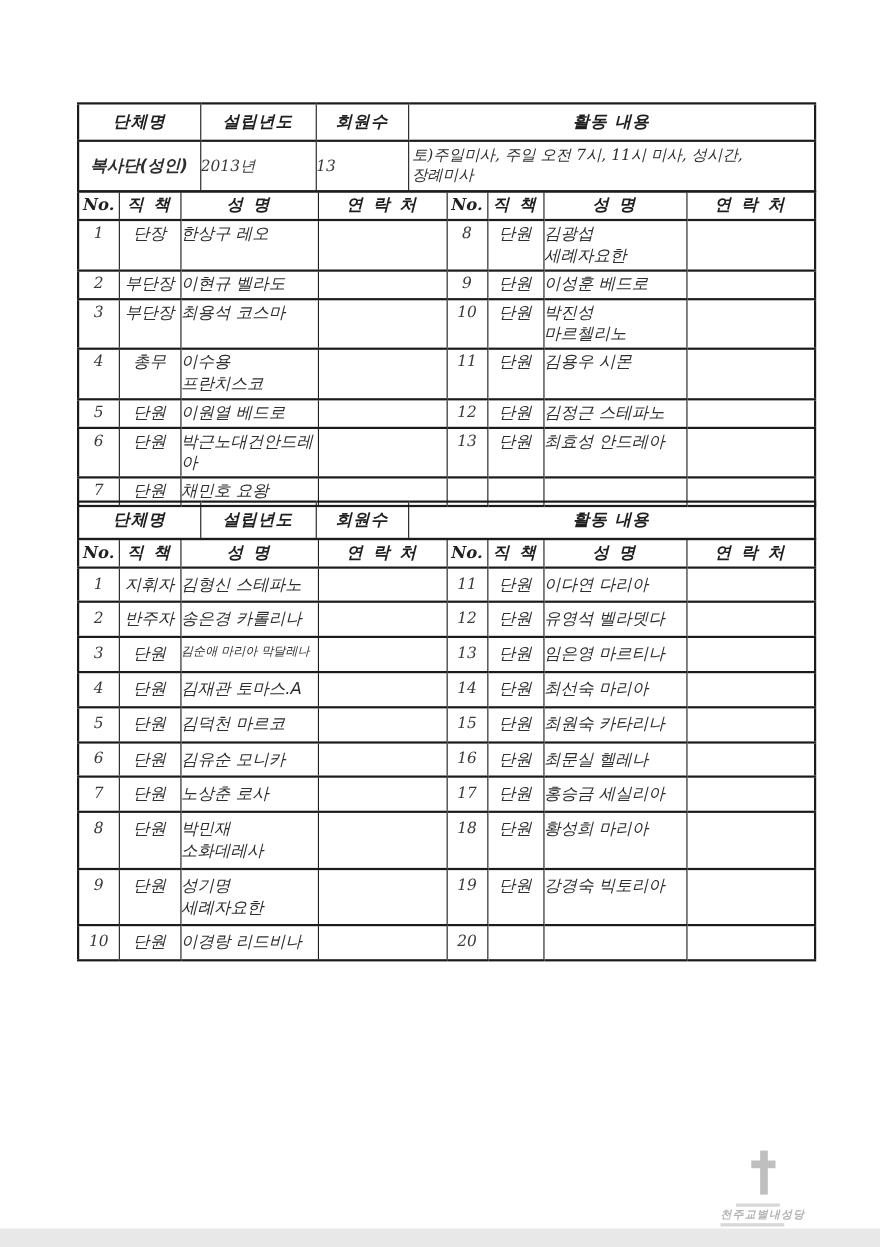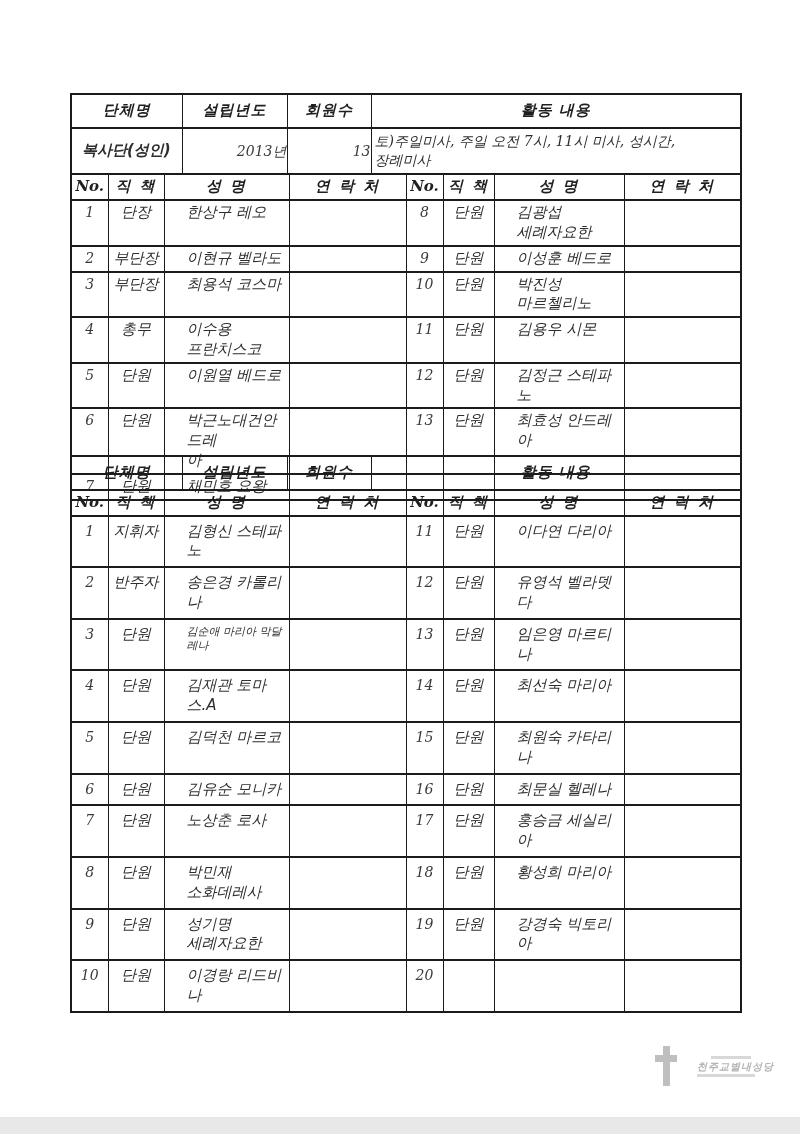--- a/index.html
+++ b/index.html
@@ -37,45 +37,46 @@
     vertical-align: middle;
     letter-spacing: 1px;
     padding: 6px 2px;
     color: #1f1f1f;
   }
   .members .hdr td { padding: 2px 1px; letter-spacing: 2px; }
   .members .hdr td.num { letter-spacing: 0; }
   .num { font-family: "DejaVu Serif", "DejaVu Sans", serif; }
   
   .cell-group { font-weight: bold; padding: 6px 10px; white-space: pre-line; vertical-align: middle; }
-  .cell-founded, .cell-members { text-align: right; vertical-align: middle; font-size: 14px; color: #3a3a3a; }
+  .cell-founded, .cell-members { text-align: left; vertical-align: middle; font-size: 14px; color: #3a3a3a; }
   .cell-activities {
     font-family: "DejaVu Serif", "DejaVu Sans", serif;
     font-size: 14px;
     padding: 3px 3px;
     white-space: pre-wrap;
     color: #2e2e2e;
     line-height: 1.38;
   }
   
   .c-no { text-align: center; color: #3a3a3a; font-size: 14px; }
   .c-role { text-align: center; margin-left: 48px; }
-  .c-name { padding-left: 22px; white-space: pre-line; }
+  .c-name { padding-left: 0; white-space: pre-line; }
   .c-name.small { font-size: 11px; padding-top: 6px; }
   .t1 td.cell-m { padding-top: 2px; padding-bottom: 2px; }
   .t2 td.cell-m { padding-top: 5px; padding-bottom: 5px; }
   
   .logo {
     position: absolute;
     left: 655px;
     top: 1046px;
     display: flex;
     align-items: center;
-    gap: 20px;
+    gap: 8px;
     opacity: 0.85;
+    flex-direction: column;
   }
   .cross { position: relative; width: 22px; height: 40px; }
   .cross::before {
     content: ""; position: absolute; left: 8px; top: 0;
     width: 7px; height: 40px; background: #b5b5b5;
   }
   .cross::after {
     content: ""; position: absolute; left: 0; top: 9px;
     width: 22px; height: 7px; background: #b5b5b5;
   }

